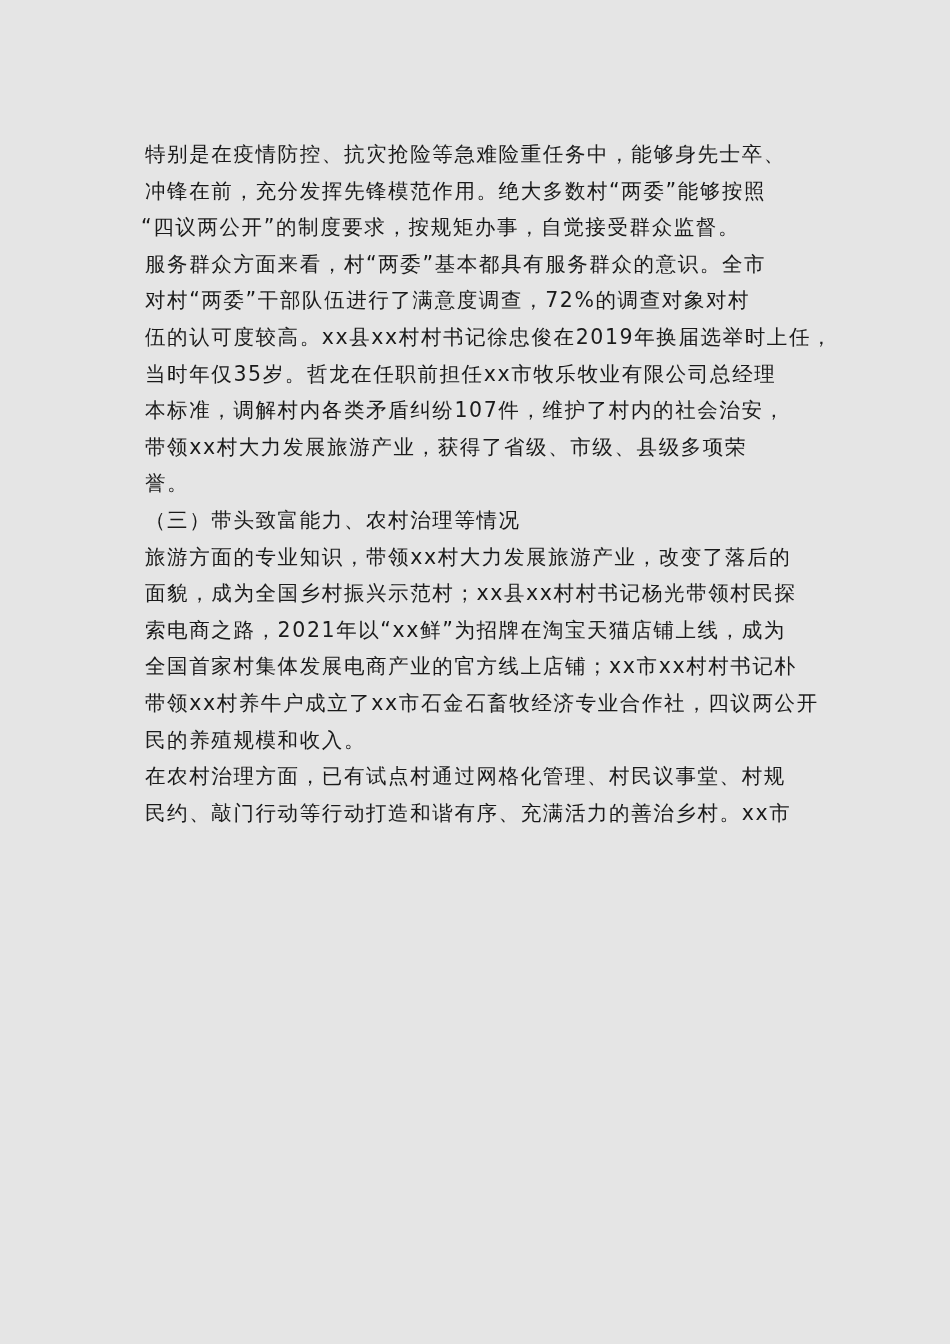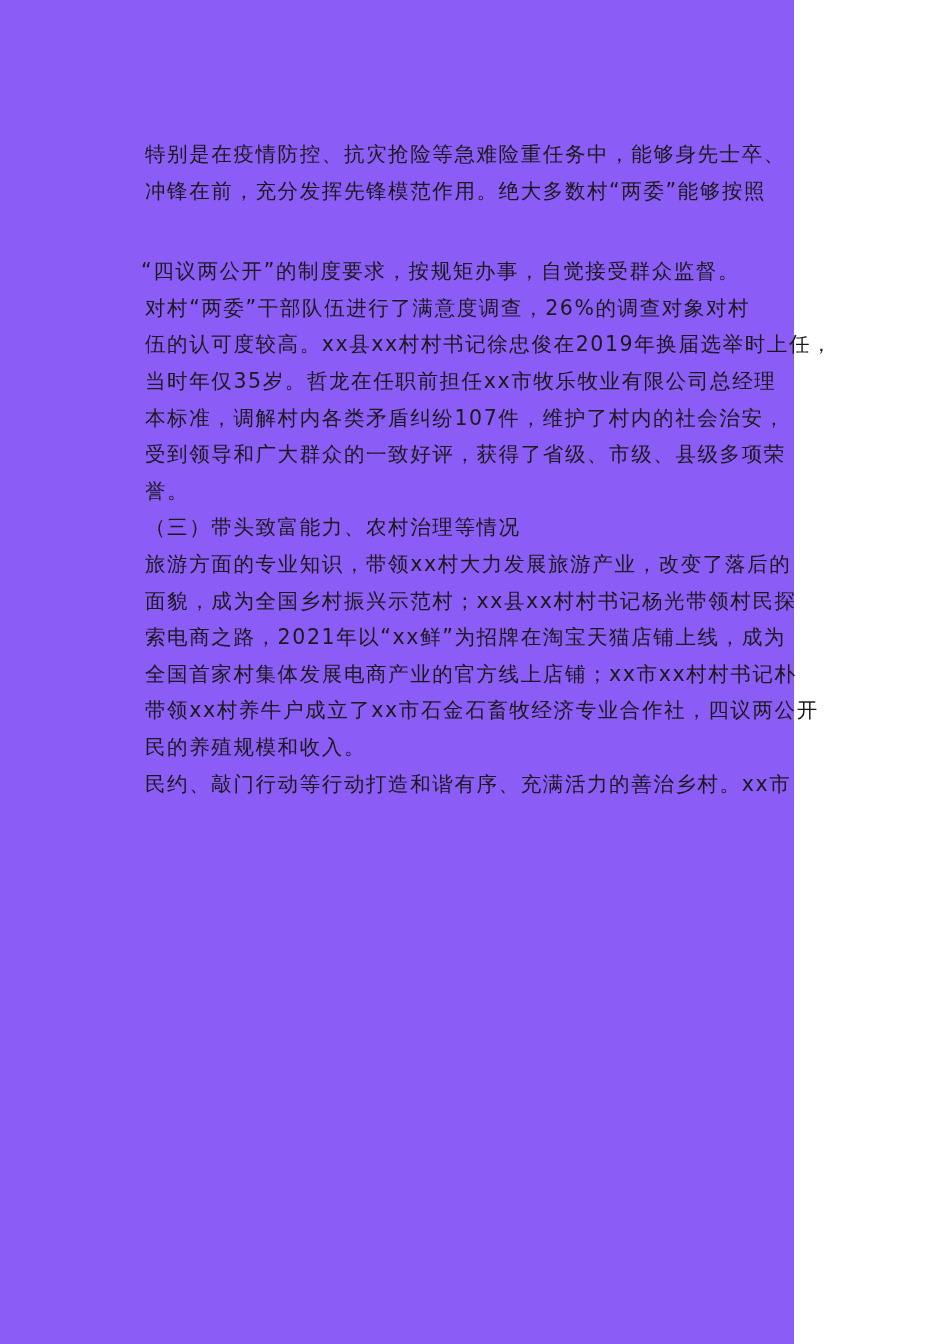--- a/index.html
+++ b/index.html
@@ -1,45 +1,47 @@
 <!DOCTYPE html>
 <html><head>
 <meta charset="utf-8">
 <style>
   html, body { margin: 0; padding: 0; background: #ffffff; }
   body { width: 950px; height: 1344px; position: relative; overflow: hidden; }
-  .page { position: absolute; left: 0; top: 0; width: 794px; height: 1344px; background: #8b5cf6; }
+  .page { position: absolute; left: 0; top: 0; width: 950px; height: 1344px; background: #e5e5e5; }
   .content { position: absolute; left: 145px; top: 136px; width: 680px; }
   .line {
     font-family: "DejaVu Sans", "Liberation Sans", sans-serif;
     font-size: 20.5px;
     color: #1a1a1a;
     height: 36.6px;
     line-height: 36.6px;
     white-space: nowrap;
     letter-spacing: 1.6px;
   }
-  .line.indent-quote { margin-left: -4px; margin-top: 44px; }
+  .line.indent-quote { margin-left: -4px; }
 </style>
 </head>
 <body>
 
 <div class="page">
   <div class="content">
     <div class="line">特别是在疫情防控、抗灾抢险等急难险重任务中，能够身先士卒、</div>
     <div class="line">冲锋在前，充分发挥先锋模范作用。绝大多数村“两委”能够按照</div>
     <div class="line indent-quote">“四议两公开”的制度要求，按规矩办事，自觉接受群众监督。</div>
-    <div class="line">对村“两委”干部队伍进行了满意度调查，26%的调查对象对村</div>
+    <div class="line">服务群众方面来看，村“两委”基本都具有服务群众的意识。全市</div>
+    <div class="line">对村“两委”干部队伍进行了满意度调查，72%的调查对象对村</div>
     <div class="line">伍的认可度较高。xx县xx村村书记徐忠俊在2019年换届选举时上任，</div>
     <div class="line">当时年仅35岁。哲龙在任职前担任xx市牧乐牧业有限公司总经理</div>
     <div class="line">本标准，调解村内各类矛盾纠纷107件，维护了村内的社会治安，</div>
-    <div class="line">受到领导和广大群众的一致好评，获得了省级、市级、县级多项荣</div>
+    <div class="line">带领xx村大力发展旅游产业，获得了省级、市级、县级多项荣</div>
     <div class="line">誉。</div>
     <div class="line">（三）带头致富能力、农村治理等情况</div>
     <div class="line">旅游方面的专业知识，带领xx村大力发展旅游产业，改变了落后的</div>
     <div class="line">面貌，成为全国乡村振兴示范村；xx县xx村村书记杨光带领村民探</div>
     <div class="line">索电商之路，2021年以“xx鲜”为招牌在淘宝天猫店铺上线，成为</div>
     <div class="line">全国首家村集体发展电商产业的官方线上店铺；xx市xx村村书记朴</div>
     <div class="line">带领xx村养牛户成立了xx市石金石畜牧经济专业合作社，四议两公开</div>
     <div class="line">民的养殖规模和收入。</div>
+    <div class="line">在农村治理方面，已有试点村通过网格化管理、村民议事堂、村规</div>
     <div class="line">民约、敲门行动等行动打造和谐有序、充满活力的善治乡村。xx市</div>
   </div>
 </div>
 
 </body></html>

